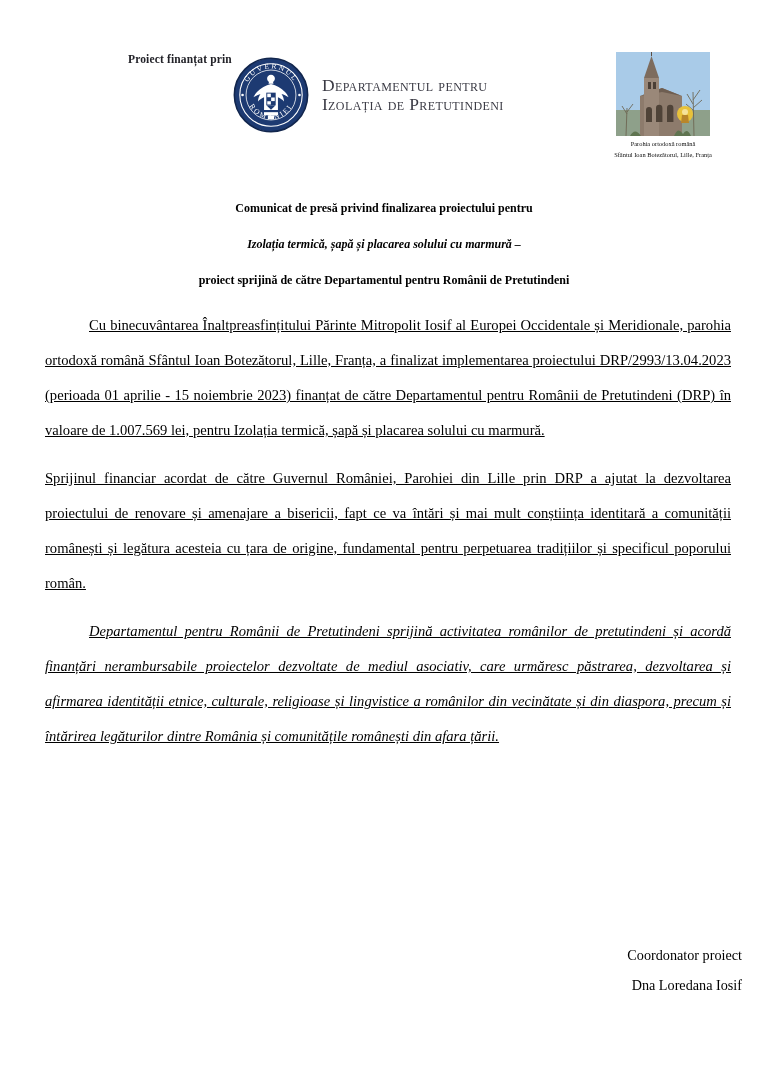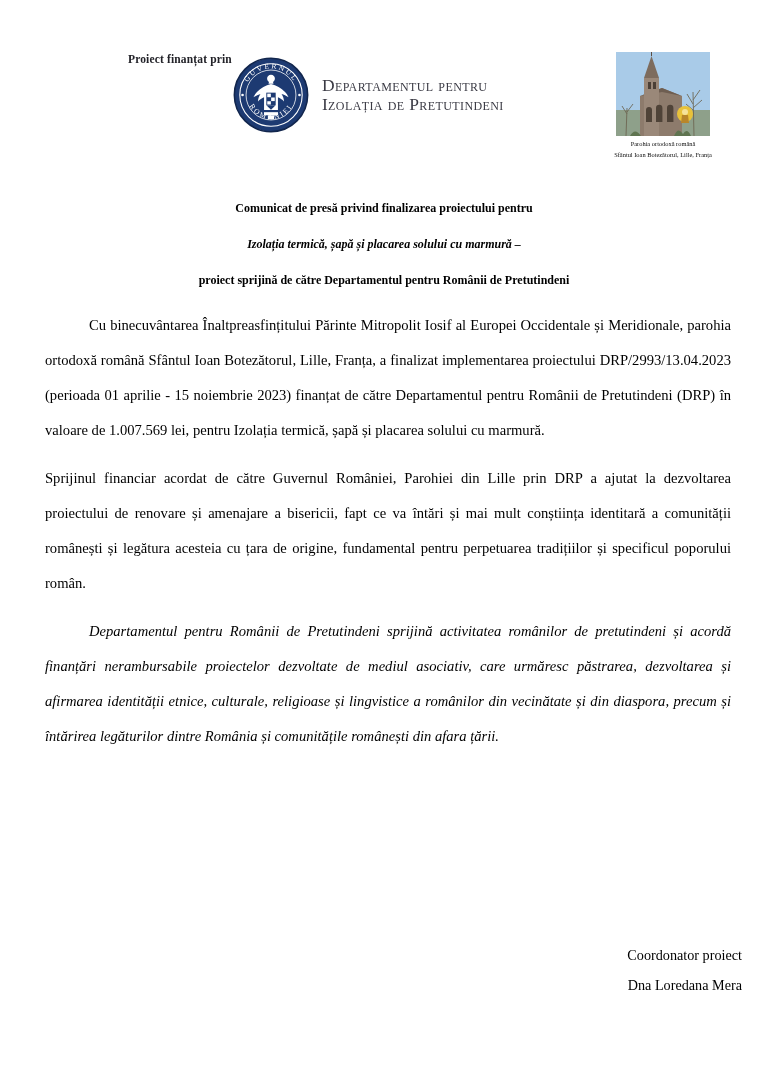--- a/index.html
+++ b/index.html
@@ -74,21 +74,21 @@
     position:absolute;left:64px;top:190px;width:640px;
     text-align:center;
   }
   .title-line{
     font-size:12px;font-weight:bold;line-height:36px;white-space:nowrap;
   }
   .title-line.italic{font-style:italic;}
 
   
   .body{
-    position:absolute;left:45px;top:308px;width:686px;
+    position:absolute;left:45px;top:308px;width:686px;text-decoration:underline;
   }
   .para{
     font-size:14.6px;
     line-height:35px;
     text-align:justify;
     text-justify:inter-word;
     margin:0 0 13px 0;
     hyphens:none;
   }
   .para.indent{text-indent:44px;}
@@ -205,16 +205,16 @@
   </div>
 
   <div class="body">
     <p class="para indent">Cu binecuvântarea Înaltpreasfințitului Părinte Mitropolit Iosif al Europei Occidentale și Meridionale, parohia ortodoxă română Sfântul Ioan Botezătorul, Lille, Franța, a finalizat implementarea proiectului DRP/2993/13.04.2023 (perioada 01 aprilie - 15 noiembrie 2023) finanțat de către Departamentul pentru Românii de Pretutindeni (DRP) în valoare de 1.007.569 lei, pentru Izolația termică, șapă și placarea solului cu marmură.</p>
     <p class="para">Sprijinul financiar acordat de către Guvernul României, Parohiei din Lille prin DRP a ajutat la dezvoltarea proiectului de renovare și amenajare a bisericii, fapt ce va întări și mai mult conștiința identitară a comunității românești și legătura acesteia cu țara de origine, fundamental pentru perpetuarea tradițiilor și specificul poporului român.</p>
     <p class="para indent italic">Departamentul pentru Românii de Pretutindeni sprijină activitatea românilor de pretutindeni și acordă finanțări nerambursabile proiectelor dezvoltate de mediul asociativ, care urmăresc păstrarea, dezvoltarea și afirmarea identității etnice, culturale, religioase și lingvistice a românilor din vecinătate și din diaspora, precum și întărirea legăturilor dintre România și comunitățile românești din afara țării.</p>
   </div>
 
   <div class="sign">
     <div>Coordonator proiect</div>
-    <div>Dna Loredana Mera</div>
+    <div>Dna Loredana Iosif</div>
   </div>
 
 </div>
 
 </body></html>

